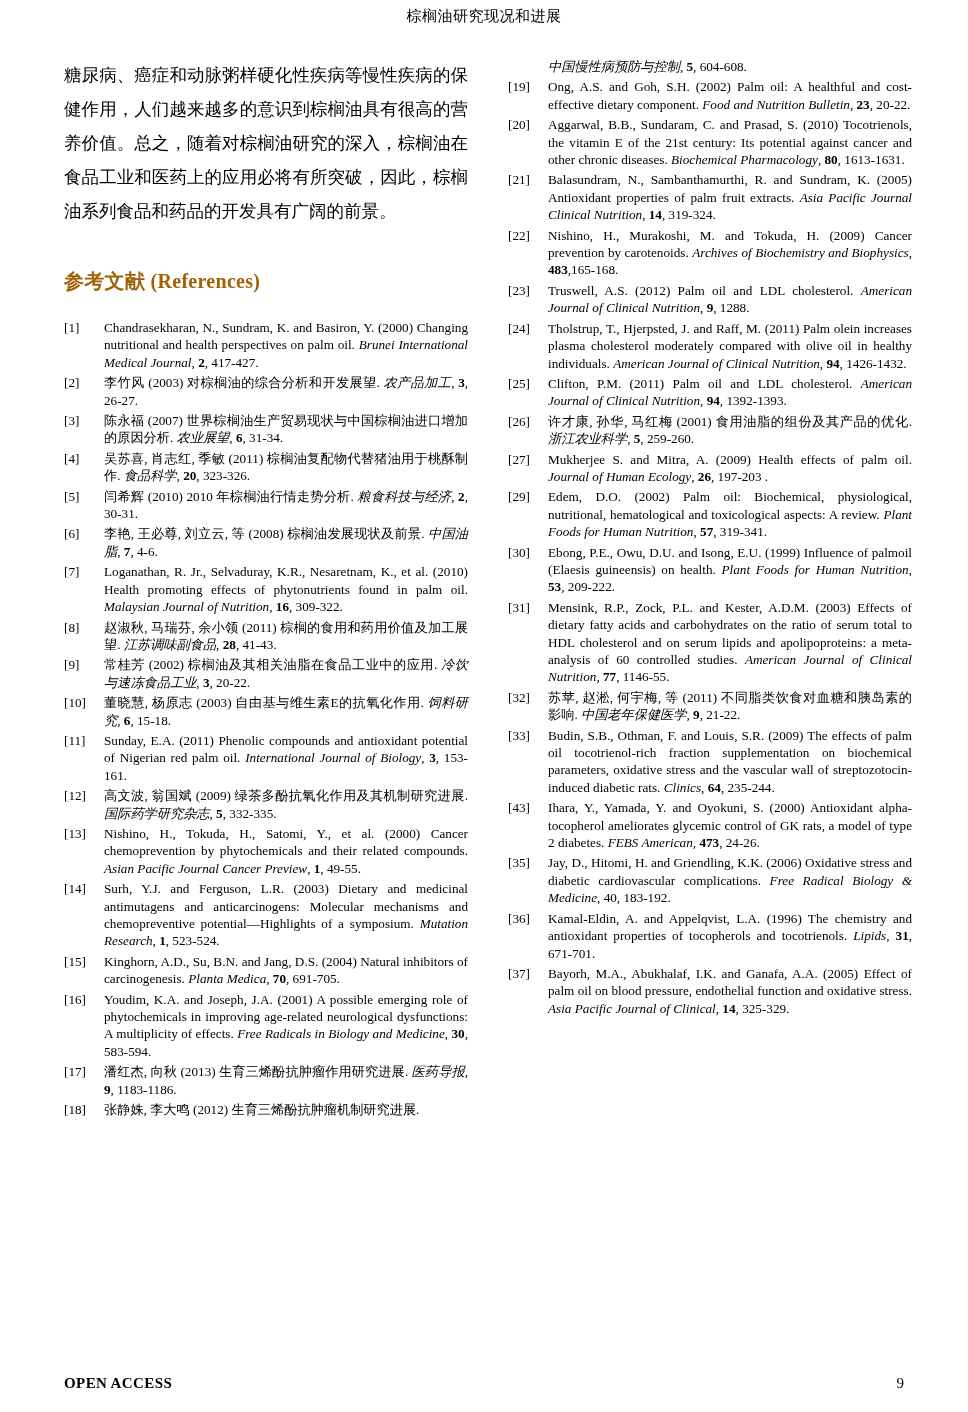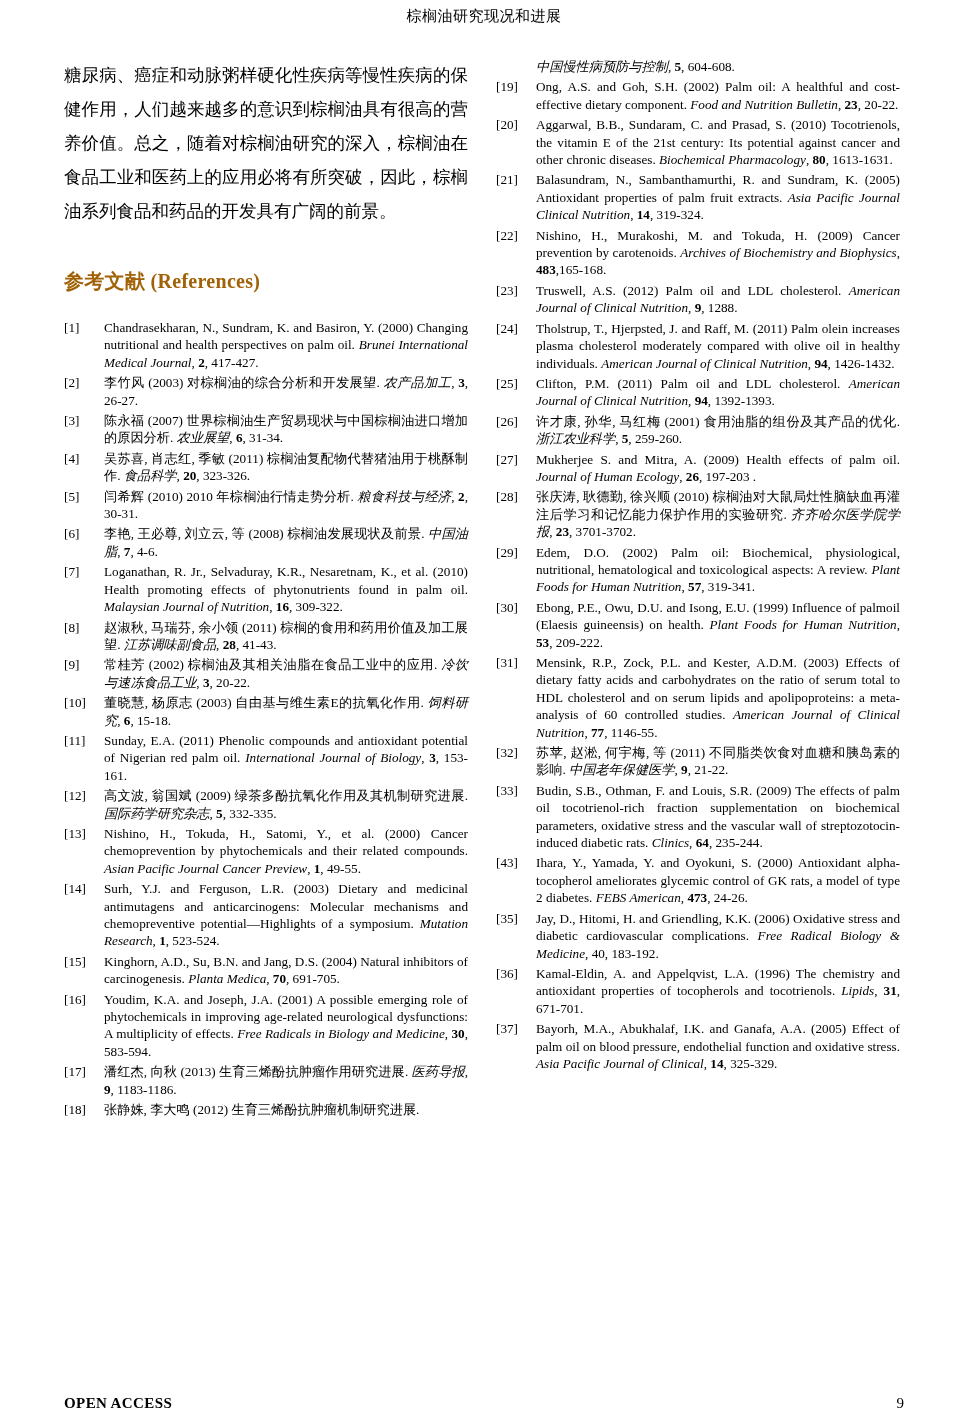--- a/index.html
+++ b/index.html
@@ -14,21 +14,21 @@
     overflow: hidden;
   }
   .running-head {
     text-align: center;
     padding-top: 7px;
     font-size: 15px;
     letter-spacing: 0.5px;
   }
   .content {
     display: flex;
-    gap: 28px;
+    gap: 40px;
     padding: 32px 62px 0 62px;
     box-sizing: border-box;
   }
   .col { width: 404px; flex: none; }
   .intro {
     font-size: 17.5px;
     line-height: 34px;
     text-align: justify;
     text-justify: inter-ideograph;
     margin: 0;
@@ -46,21 +46,21 @@
     margin-bottom: 3px;
   }
   .ref-num { width: 40px; flex: none; }
   .ref-body { flex: 1; text-align: justify; }
   .ref-body .it { font-style: italic; }
   .ref-body .bd { font-weight: bold; }
   .footer {
     position: absolute;
     left: 62px;
     right: 62px;
-    bottom: 0;
+    bottom: 20px;
     display: flex;
     justify-content: space-between;
     align-items: baseline;
     font-size: 15px;
   }
   .open-access { font-weight: bold; letter-spacing: 0.4px; }
 </style>
 </head>
 <body>
 
@@ -187,24 +187,20 @@
           </div>
           <div class="ref">
             <span class="ref-num">[26]</span>
             <span class="ref-body"><span>许才康, 孙华, 马红梅  (2001)  食用油脂的组份及其产品的优化.  </span><span class="it">浙江农业科学</span><span>, </span><span class="bd">5</span><span>, 259-260.</span></span>
           </div>
           <div class="ref">
             <span class="ref-num">[27]</span>
             <span class="ref-body"><span>Mukherjee S. and Mitra, A. (2009) Health effects of palm oil. </span><span class="it">Journal of Human Ecology</span><span>, </span><span class="bd">26</span><span>, 197-203 .</span></span>
           </div>
           <div class="ref">
-            <span class="ref-num">[28]</span>
-            <span class="ref-body"><span>张庆涛, 耿德勤, 徐兴顺  (2010)  棕榈油对大鼠局灶性脑缺血再灌注后学习和记忆能力保护作用的实验研究.  </span><span class="it">齐齐哈尔医学院学报</span><span>, </span><span class="bd">23</span><span>, 3701-3702.</span></span>
-          </div>
-          <div class="ref">
             <span class="ref-num">[29]</span>
             <span class="ref-body"><span>Edem, D.O. (2002) Palm oil: Biochemical, physiological, nutritional, hematological and toxicological aspects: A review. </span><span class="it">Plant Foods for Human Nutrition</span><span>, </span><span class="bd">57</span><span>, 319-341.</span></span>
           </div>
           <div class="ref">
             <span class="ref-num">[30]</span>
             <span class="ref-body"><span>Ebong, P.E., Owu, D.U. and Isong, E.U. (1999) Influence of palmoil (Elaesis guineensis) on health. </span><span class="it">Plant Foods for Human Nutrition</span><span>, </span><span class="bd">53</span><span>, 209-222.</span></span>
           </div>
           <div class="ref">
             <span class="ref-num">[31]</span>
             <span class="ref-body"><span>Mensink, R.P., Zock, P.L. and Kester, A.D.M. (2003) Effects of dietary fatty acids and carbohydrates on the ratio of serum total to HDL cholesterol and on serum lipids and apolipoproteins: a meta-analysis of 60 controlled studies. </span><span class="it">American Journal of Clinical Nutrition</span><span>, </span><span class="bd">77</span><span>, 1146-55.</span></span>

